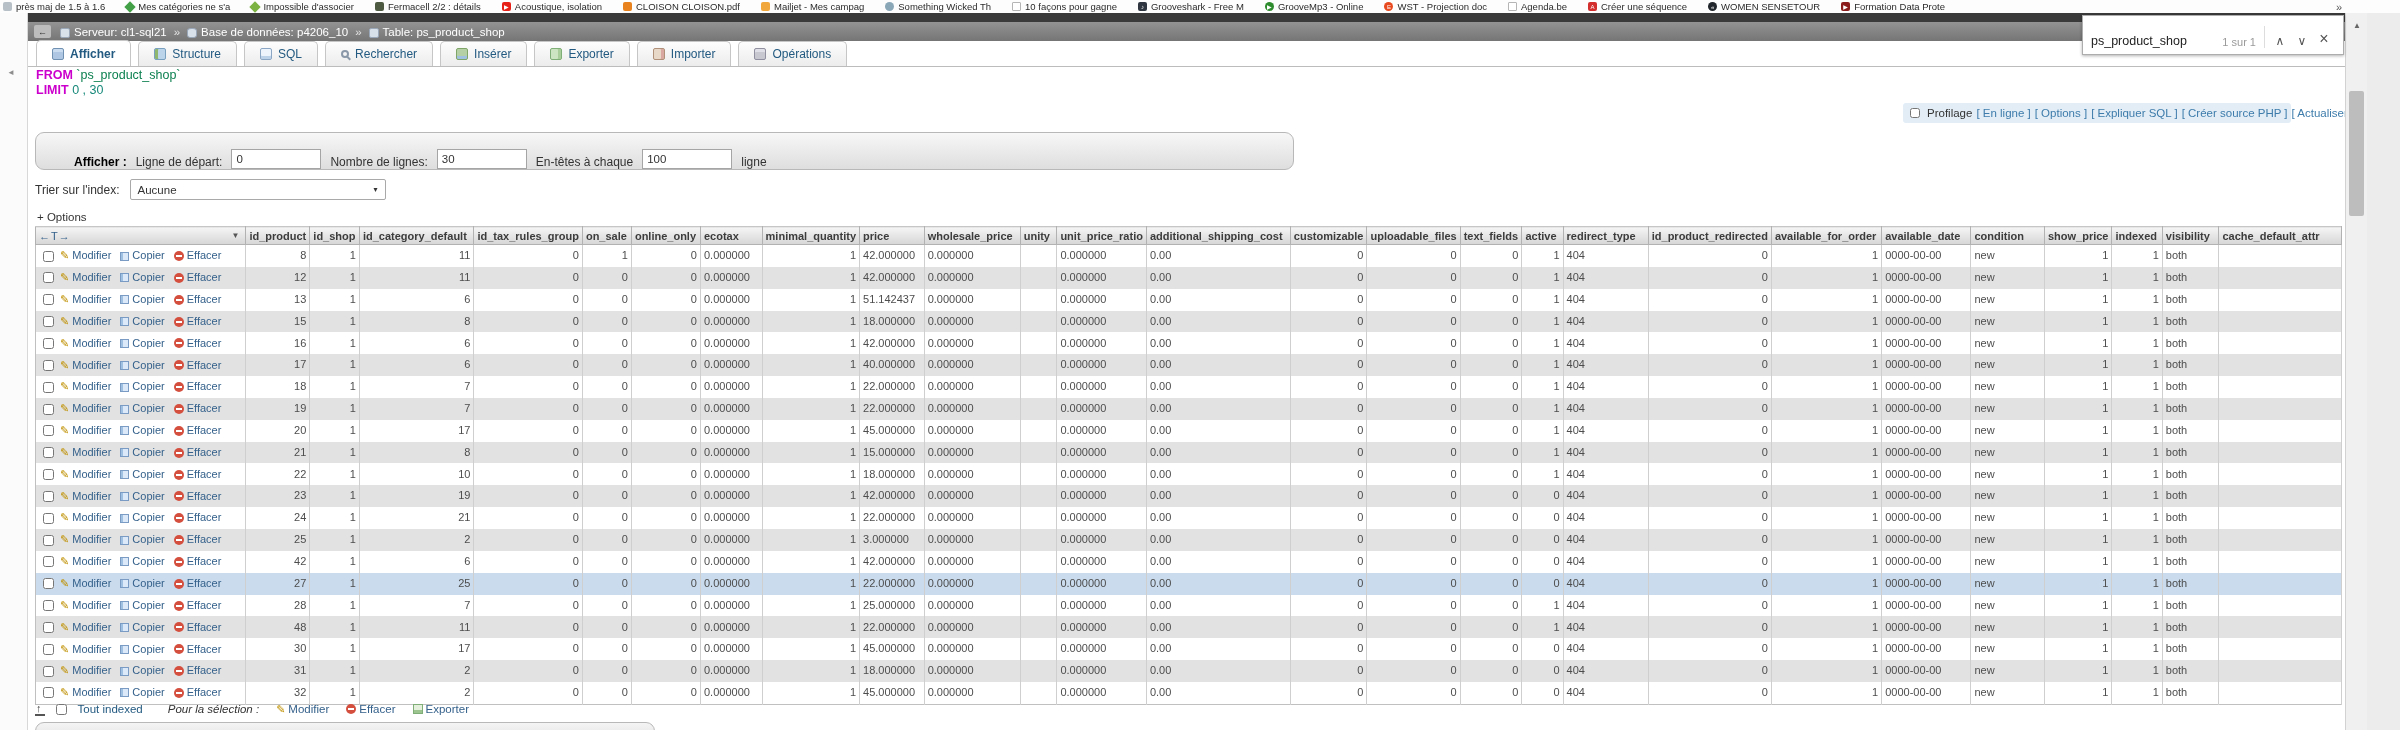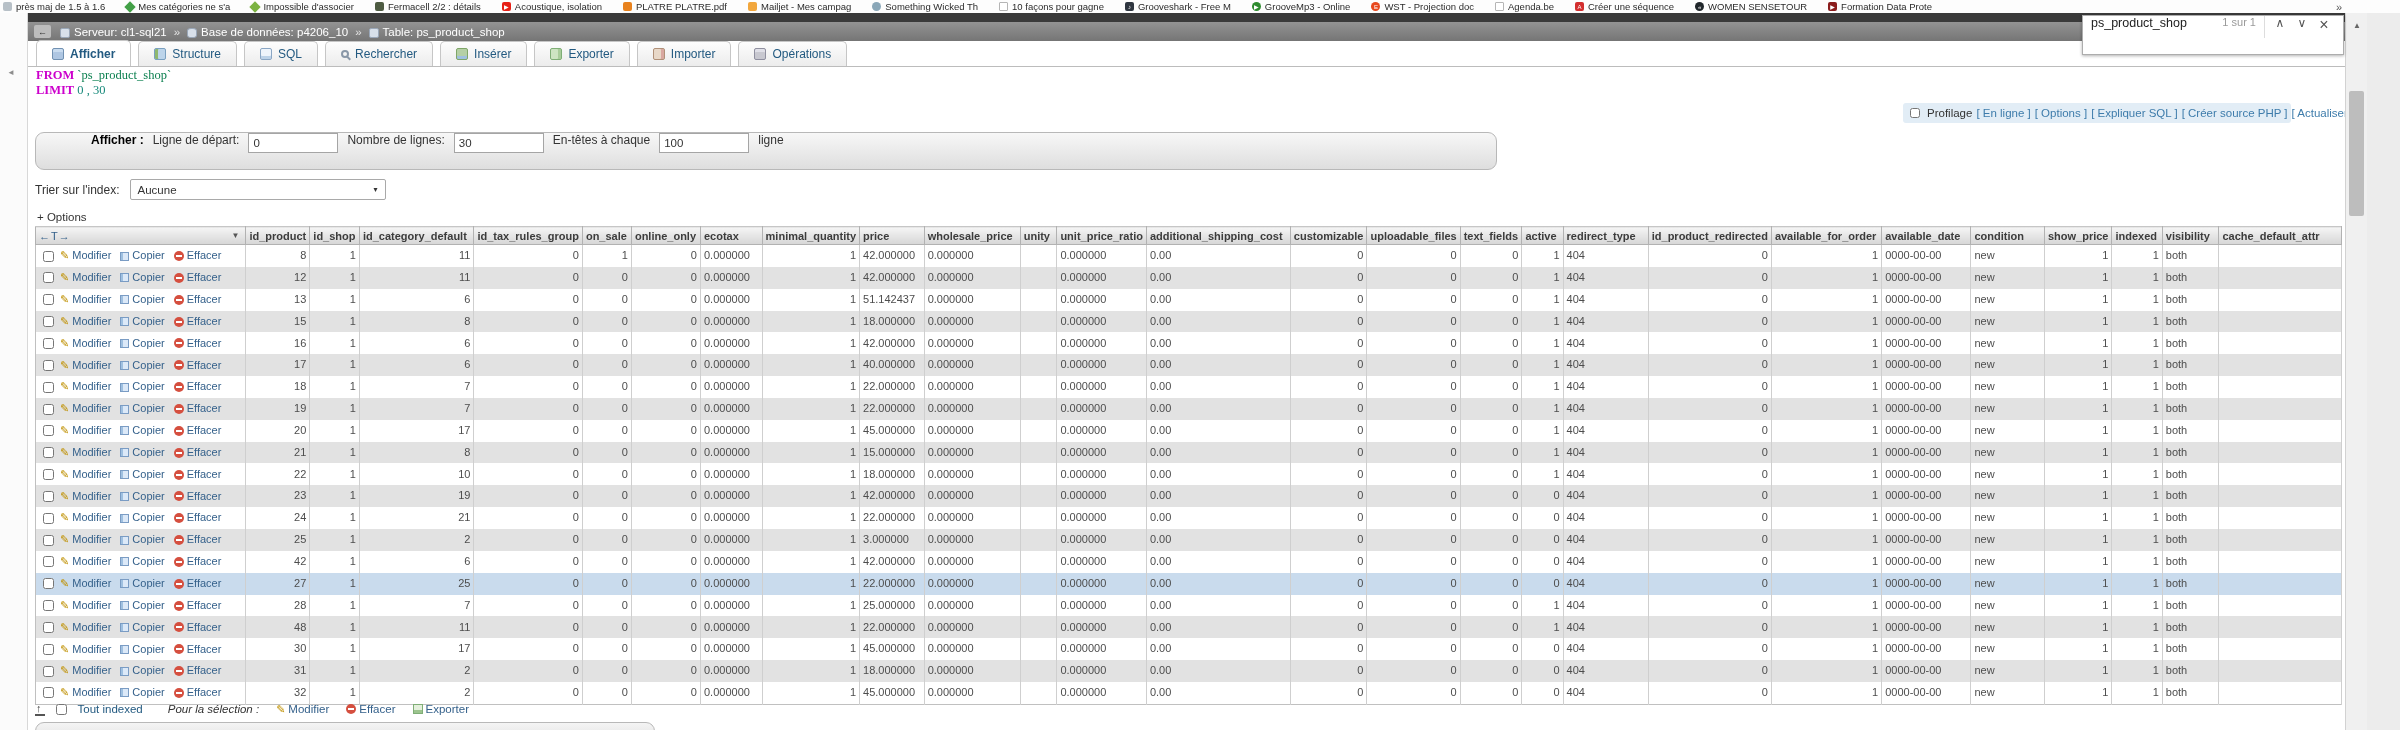--- a/index.html
+++ b/index.html
@@ -39,32 +39,32 @@
 .ti-structure{background:#bcd4ea;border:1px solid #7aa0c0;box-shadow:inset 3px 0 0 #8fb86e}
 .ti-sql{background:#eef4fb;border:1px solid #8aa6c4;box-shadow:inset 0 -3px 0 #bcd2e8}
 .ti-search{width:8px;height:8px;border:2px solid #8a98a8;border-radius:50%;position:relative;background:transparent}
 .ti-search::after{content:"";position:absolute;width:5px;height:2px;background:#8a98a8;right:-4px;bottom:-3px;transform:rotate(45deg)}
 .ti-insert{background:#b5d0a5;border:1px solid #7fa668;box-shadow:inset 0 -3px 0 #9fc0e0}
 .ti-export{background:#cde4c2;border:1px solid #7fae76;box-shadow:inset -3px 0 0 #a8cc9a}
 .ti-import{background:#e8d8c8;border:1px solid #b09078;box-shadow:inset -3px 0 0 #d9a8a0}
 .ti-operations{background:#c8c8d0;border:1px solid #9090a0;box-shadow:inset 0 3px 0 #e0e0e8}
 
 
-.sqlbox{position:absolute;top:68px;left:36px;font-family:Liberation Serif, serif;font-size:12.5px;line-height:15px;white-space:pre}
+.sqlbox{position:absolute;top:68px;left:36px;font-family:Liberation Sans, sans-serif;font-size:12.5px;line-height:15px;white-space:pre}
 .kw{color:#cc00cc;font-weight:bold}
 .tname{color:#0c8050}
 .num{color:#17897a}
 
 
 .profiling{position:absolute;top:103px;left:1903px;width:388px;height:20px;background:#e2edf6;border-radius:3px;display:flex;align-items:center;font-size:11.5px;padding:4px 7px;gap:4px}
 .profiling input{width:10px;height:10px;margin-right:3px}
 .plink{color:#3e7cab;cursor:pointer;white-space:nowrap}
 
 
-.dispbox{position:absolute;top:132px;left:35px;width:1462px;height:38px;border:1px solid #b8b8b8;border-radius:9px;background:linear-gradient(#f7f7f7,#dedede);display:flex;align-items:flex-start;padding-left:55px;gap:9px;font-size:12px}
+.dispbox{position:absolute;top:132px;left:35px;width:1259px;height:38px;border:1px solid #b8b8b8;border-radius:9px;background:linear-gradient(#f7f7f7,#dedede);display:flex;align-items:flex-end;padding-left:38px;gap:9px;font-size:12px}
 .dispbox .btitle{font-weight:bold;color:#000}
 .dispbox input{width:90px;height:20px;border:1px solid #a5a5a5;font-size:11.5px;padding:0 4px;font-family:"Liberation Sans",sans-serif;background:#fff;color:#333}
 
 
 .sortrow{position:absolute;top:179px;left:35px;display:flex;align-items:center;gap:10px;font-size:12px}
 .fakeselect{width:256px;height:21px;border:1px solid #a9a9a9;border-radius:2px;background:#fff;display:flex;align-items:center;padding:0 7px;font-size:11.5px;cursor:pointer}
 .fakeselect .car{margin-left:auto;font-size:8px;color:#333}
 
 .optlink{position:absolute;top:211px;left:37px;font-size:11.5px;color:#333;cursor:pointer}
 
@@ -93,21 +93,21 @@
 .footbar{position:absolute;top:699px;left:35px;height:20px;display:flex;align-items:center;gap:11px;font-size:11.5px}
 .uparr{display:inline-block;border-bottom:2px solid #555;border-left:0;padding:0 3px 0 1px;color:#444;font-size:11px;cursor:pointer}
 .footbar input{width:11px;height:11px}
 .checkall{color:#235a81;cursor:pointer}
 .sel-label{font-style:italic;color:#333;margin-left:14px}
 .footlink{color:#35618b;cursor:pointer;display:inline-flex;align-items:center;gap:3px;margin-left:6px}
 
 .partialbox{position:absolute;top:722px;left:35px;width:620px;height:14px;border:1px solid #b8b8b8;border-radius:9px 9px 0 0;background:linear-gradient(#f4f4f4,#e8e8e8)}
 
 
-.findbar{position:absolute;top:15px;left:2082px;width:262px;height:40px;background:#fff;border:1px solid #adadad;box-shadow:0 1px 3px rgba(0,0,0,.3);display:flex;align-items:flex-start;padding:0 8px;z-index:5}
+.findbar{position:absolute;top:15px;left:2082px;width:262px;height:40px;background:#fff;border:1px solid #adadad;box-shadow:0 1px 3px rgba(0,0,0,.3);display:flex;align-items:flex-end;padding:6px 8px;z-index:5}
 .findquery{font-size:12.5px;color:#222}
 .findcount{font-size:11px;color:#9a9a9a;margin-left:auto;margin-right:8px}
 .finddiv{width:1px;height:22px;background:#ddd;margin-right:4px}
 .findbtn{width:22px;text-align:center;font-size:12px;color:#555;cursor:pointer}
 .findclose{font-size:16px}
 
 
 .scrollbar{position:absolute;top:13px;left:2345px;width:22px;height:717px;background:#f0f0f0;border-left:1px solid #d2d2d2}
 .sb-up{position:absolute;top:8px;left:0;width:22px;text-align:center;font-size:8px;color:#666;cursor:pointer}
 .sb-thumb{position:absolute;top:78px;left:3px;width:15px;height:125px;background:#bdbdbd;border-radius:2px;cursor:pointer}
@@ -131,21 +131,21 @@
     <div class="bm">
       <span class="fav sq" style="background: rgb(78, 91, 66);"></span>
       <span>Fermacell 2/2 : détails</span>
     </div>
     <div class="bm">
       <span class="fav sq" style="background: rgb(230, 33, 23);">▶</span>
       <span>Acoustique, isolation</span>
     </div>
     <div class="bm">
       <span class="fav sq" style="background: rgb(232, 130, 30);"></span>
-      <span>PLATRE PLATRE.pdf</span>
+      <span>CLOISON CLOISON.pdf</span>
     </div>
     <div class="bm">
       <span class="fav sq" style="background: rgb(242, 167, 61);"></span>
       <span>Mailjet - Mes campag</span>
     </div>
     <div class="bm">
       <span class="fav ci" style="background: rgb(138, 167, 184);"></span>
       <span>Something Wicked Th</span>
     </div>
     <div class="bm">

